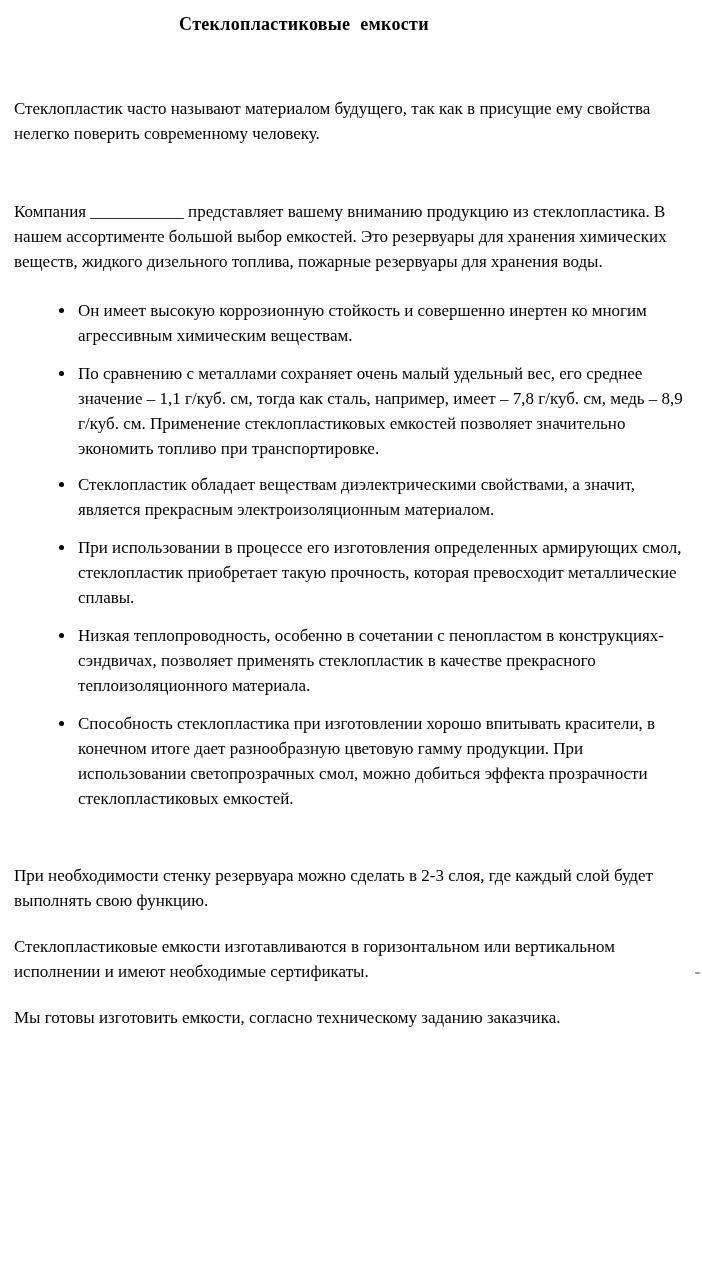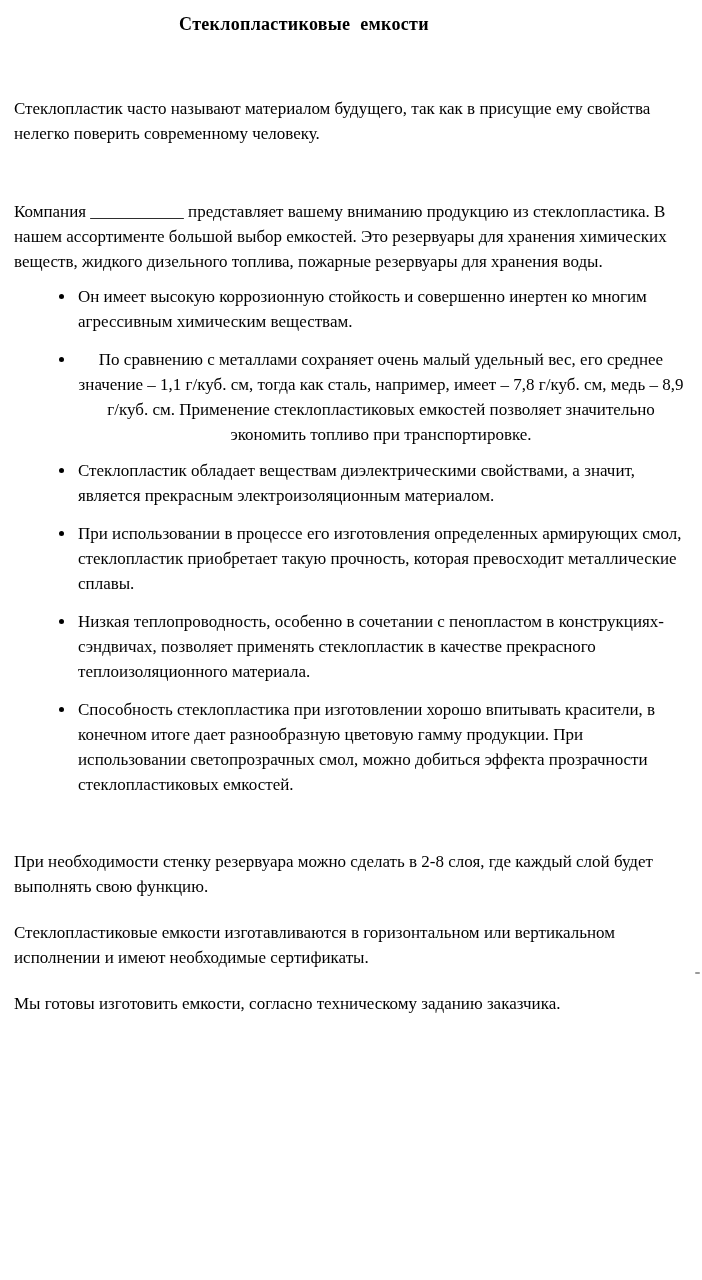--- a/index.html
+++ b/index.html
@@ -35,33 +35,32 @@
     margin: 0 0 0 0;
   }
   .intro {
     margin-top: 53px;
     margin-bottom: 0;
   }
   .second {
     margin-top: 61px;
   }
   ul.features {
-    margin: 10px 0 0 0;
+    margin: 24px 0 0 0;
     padding-left: 62px;
     list-style: disc;
   }
   ul.features li {
     font-size: 17px;
     line-height: 25px;
     margin-bottom: 13px;
     padding-left: 2px;
   }
   ul.features li.tight {
     margin-bottom: 11px;
-    text-align: center;
   }
   .closing-block {
     margin-top: 52px;
   }
   .closing-block .para {
     margin-bottom: 21px;
   }
   .closing-block .para:last-child {
     margin-bottom: 16px;
   }
@@ -89,20 +88,20 @@
   <ul class="features">
     <li>Он имеет высокую коррозионную стойкость и совершенно инертен ко многим агрессивным химическим веществам.</li>
     <li class="tight">По сравнению с металлами сохраняет очень малый удельный вес, его среднее значение – 1,1 г/куб. см,  тогда как сталь, например, имеет – 7,8 г/куб. см, медь – 8,9 г/куб. см. Применение стеклопластиковых емкостей позволяет значительно экономить топливо при транспортировке.</li>
     <li>Стеклопластик обладает веществам диэлектрическими свойствами, а значит, является прекрасным электроизоляционным материалом.</li>
     <li>При использовании в процессе его изготовления определенных армирующих смол, стеклопластик приобретает такую прочность, которая превосходит металлические сплавы.</li>
     <li> Низкая теплопроводность, особенно в сочетании с пенопластом в конструкциях-сэндвичах, позволяет применять стеклопластик в качестве прекрасного теплоизоляционного материала.</li>
     <li>Способность стеклопластика при изготовлении хорошо впитывать красители, в конечном итоге дает разнообразную цветовую гамму продукции. При использовании светопрозрачных смол, можно добиться эффекта прозрачности стеклопластиковых емкостей.</li>
   </ul>
 
   <div class="closing-block">
-    <p class="para">При необходимости стенку резервуара можно сделать в 2-8 слоя, где каждый слой будет выполнять свою функцию.</p>
+    <p class="para">При необходимости стенку резервуара можно сделать в 2-3 слоя, где каждый слой будет выполнять свою функцию.</p>
     <p class="para">Стеклопластиковые емкости изготавливаются в горизонтальном или вертикальном исполнении и имеют необходимые сертификаты.</p>
     <p class="para">Мы готовы изготовить емкости, согласно техническому заданию заказчика.</p>
   </div>
 
 </div>
 
 <div class="edge-artifact"></div>
 
 </body></html>

